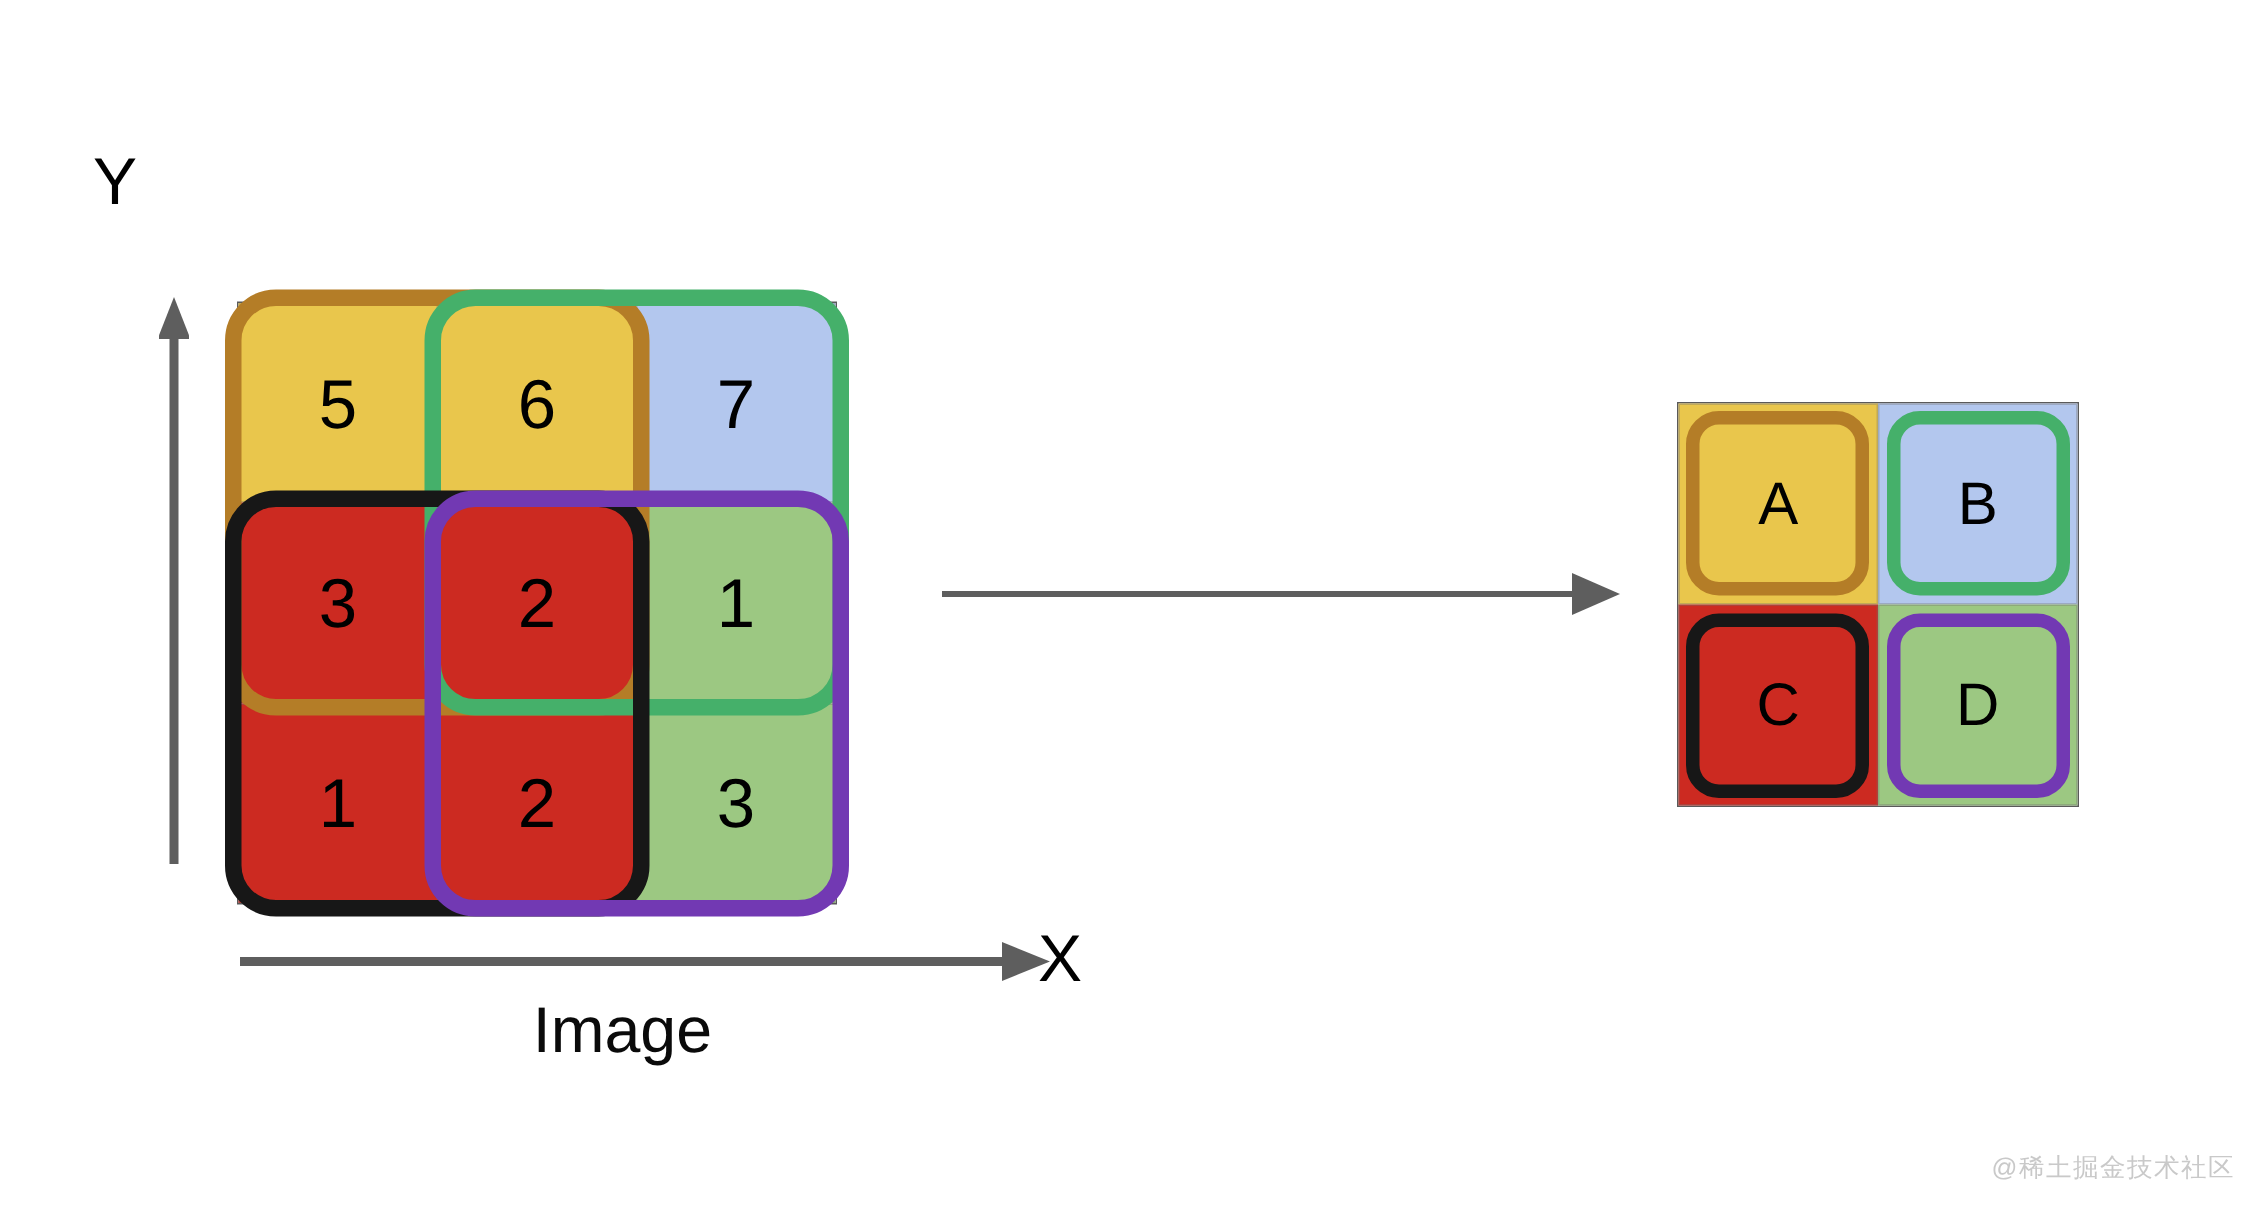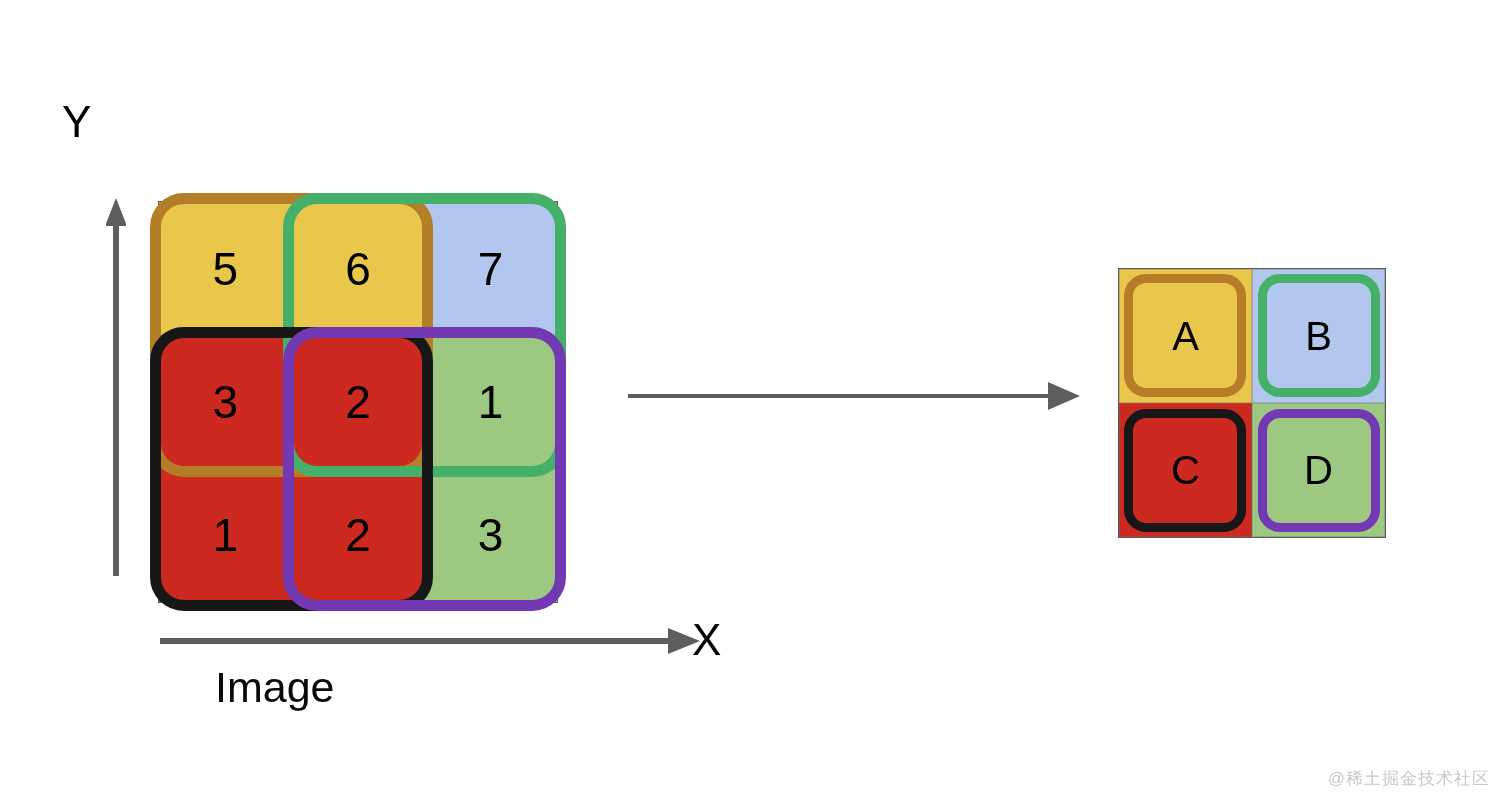--- a/index.html
+++ b/index.html
@@ -94,20 +94,21 @@
     border-radius: 22px;
     box-sizing: border-box;
   }
 
   
   #caption {
     position: absolute;
     left: 215px;
     top: 656px;
     width: 400px;
+    text-align: center;
     font-size: 43px;
     line-height: 62px;
     color: #0a0a0a;
   }
 
   
   #watermark {
     position: absolute;
     right: 22px;
     bottom: 14px;

